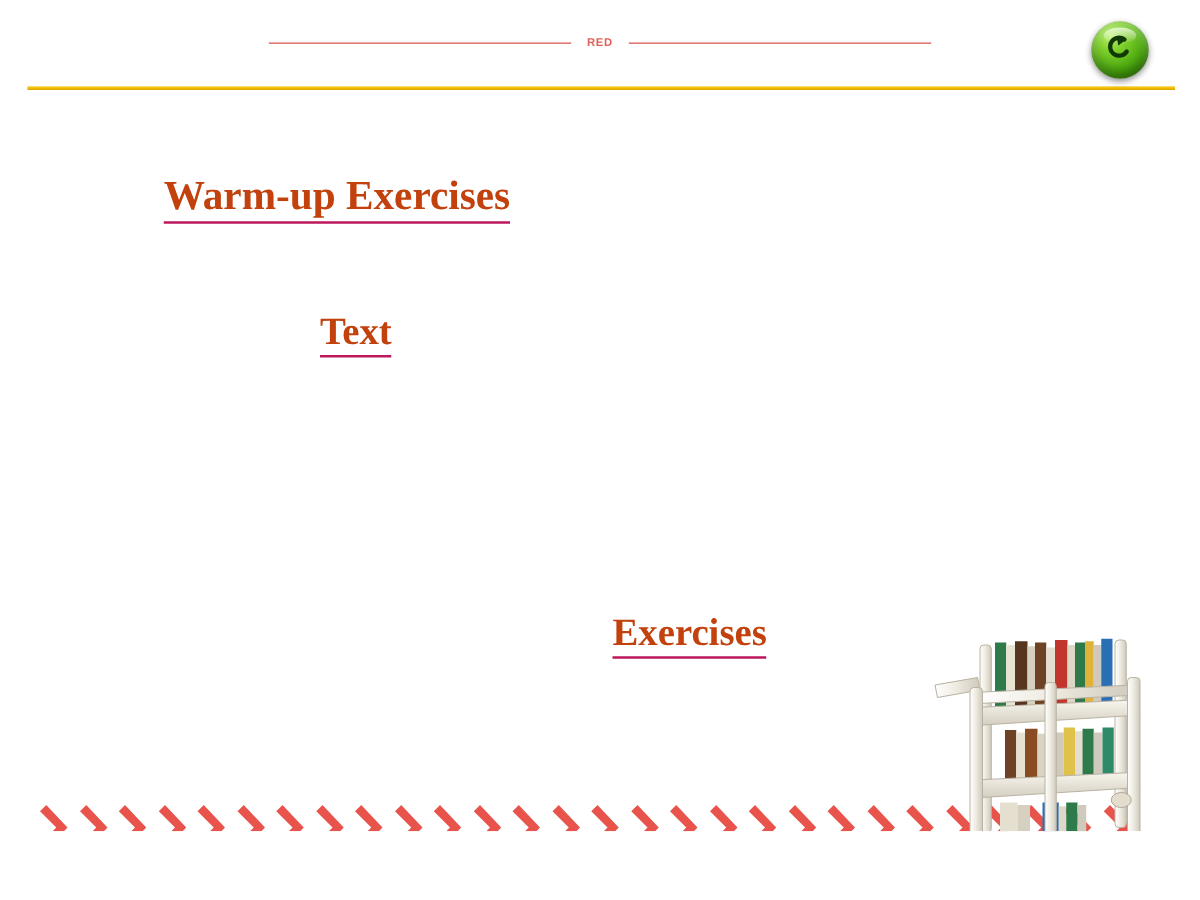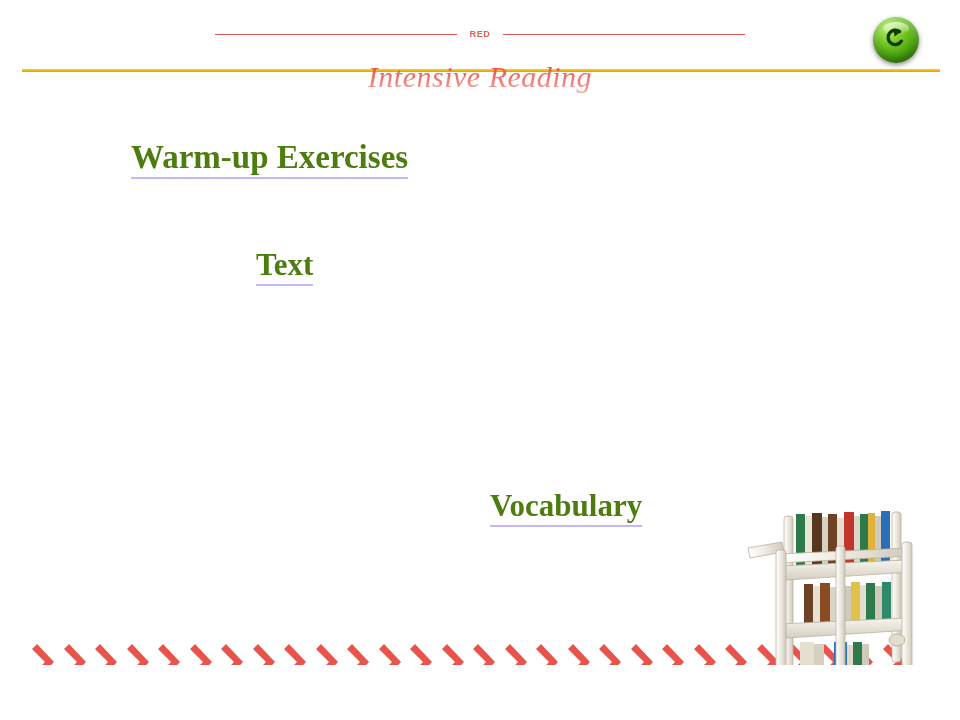--- a/index.html
+++ b/index.html
@@ -104,25 +104,25 @@
     background: linear-gradient(to bottom, rgba(255,255,255,0.70), rgba(255,255,255,0.02));
     pointer-events: none;
   }
   .return-btn svg { position: relative; z-index: 2; }
 
   
   .menu-link {
     position: absolute;
     font-family: "Liberation Serif", serif;
     font-weight: bold;
-    color: #4d7c0f;
+    color: #c2410c;
     text-decoration: none;
     white-space: nowrap;
     line-height: 1.05;
-    border-bottom: 2px solid #c4b5fd;
+    border-bottom: 2px solid #be185d;
     padding-bottom: 2px;
   }
   .link-warmup   { left: 131px; top: 140px; font-size: 33px; }
   .link-text     { left: 256px; top: 249px; font-size: 31px; }
   .link-vocab    { left: 392px; top: 370px; font-size: 31px; }
   .link-exercises{ left: 490px; top: 490px; font-size: 31px; }
 
   
   .chevron-strip {
     position: absolute;
@@ -160,37 +160,36 @@
 <div id="slide">
 
   <div class="header-rule">
     <span class="hline"></span>
     <span class="hlabel">RED</span>
     <span class="hline"></span>
   </div>
 
   <div class="gold-rule"></div>
 
-  <div class="slide-title">Intensive Reading</div>
 
   <div class="return-btn">
     <span>
       <svg width="24" height="24" viewBox="0 0 24 24" aria-hidden="true">
         <path d="M15.6 5.6 A7.2 7.2 0 1 0 17.4 15.2" fill="none" stroke="#123a06" stroke-width="3.4" stroke-linecap="round"></path>
         <path d="M9.4 3.2 L16.6 6.0 L10.6 10.4 Z" fill="#123a06"></path>
       </svg>
     </span>
   </div>
 
   <a href="#" class="menu-link link-warmup">Warm-up Exercises</a>
 
   <a href="#" class="menu-link link-text">Text</a>
 
 
-  <a href="#" class="menu-link link-exercises">Vocabulary</a>
+  <a href="#" class="menu-link link-exercises">Exercises</a>
 
   <div class="chevron-strip" id="chevron-strip">
       <div class="chev">
         <svg width="32" height="42" viewBox="0 0 32 42">
           <path d="M7 2 L24 20 L5 40 L1 34 L15 20 L2 7 Z" fill="#e8544c"></path>
         </svg>
       </div>
       <div class="chev">
         <svg width="32" height="42" viewBox="0 0 32 42">
           <path d="M7 2 L24 20 L5 40 L1 34 L15 20 L2 7 Z" fill="#e8544c"></path>

